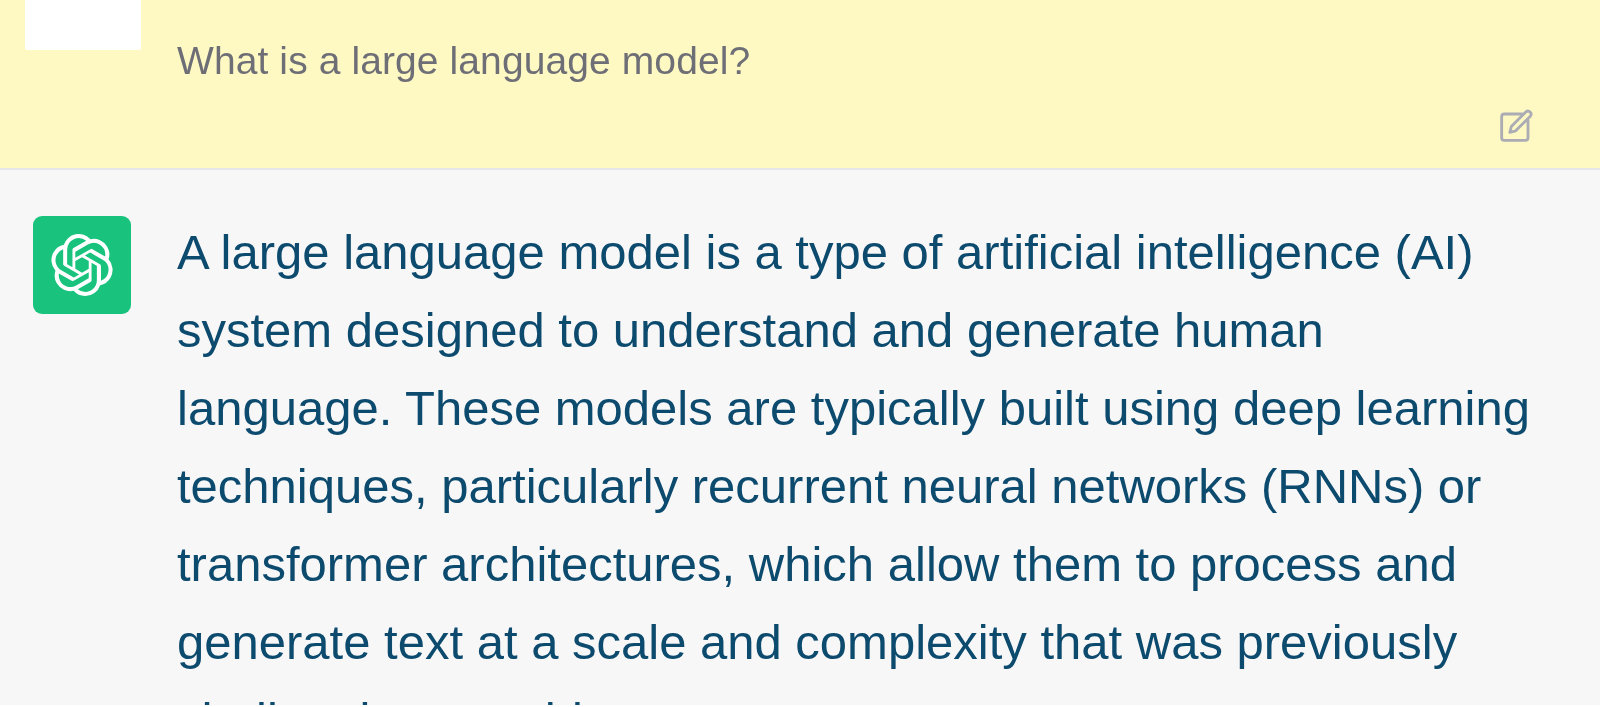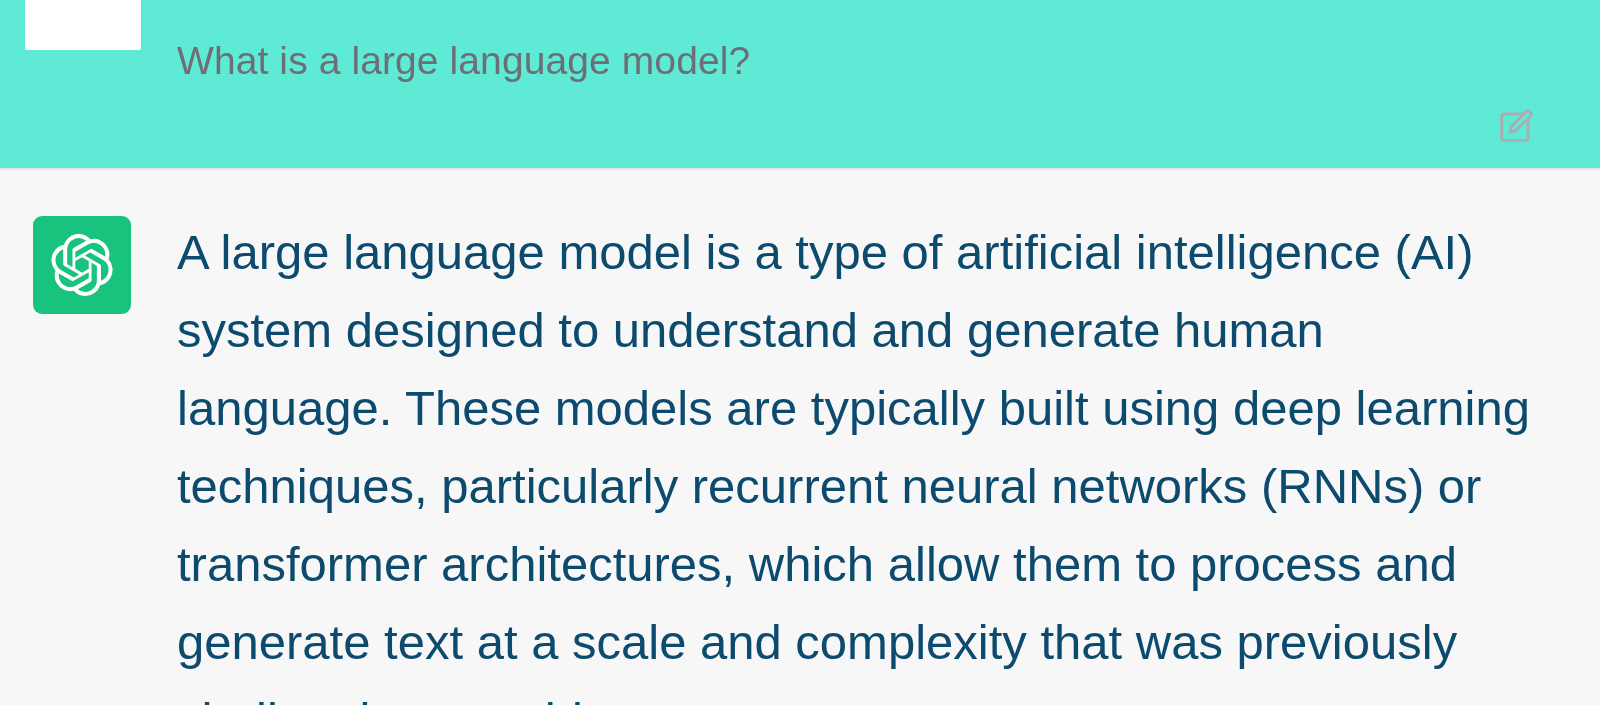--- a/index.html
+++ b/index.html
@@ -21,21 +21,21 @@
     width: 1600px;
     height: 707px;
     overflow: hidden;
   }
 
   
   .user-block {
     position: relative;
     width: 1600px;
     height: 170px;
-    background: #5eead4;
+    background: #fef9c3;
     border-bottom: 2px solid #e6e6e8;
     box-sizing: border-box;
     overflow: hidden;
   }
 
   .user-avatar-placeholder {
     position: absolute;
     left: 25px;
     top: -14px;
     width: 116px;

